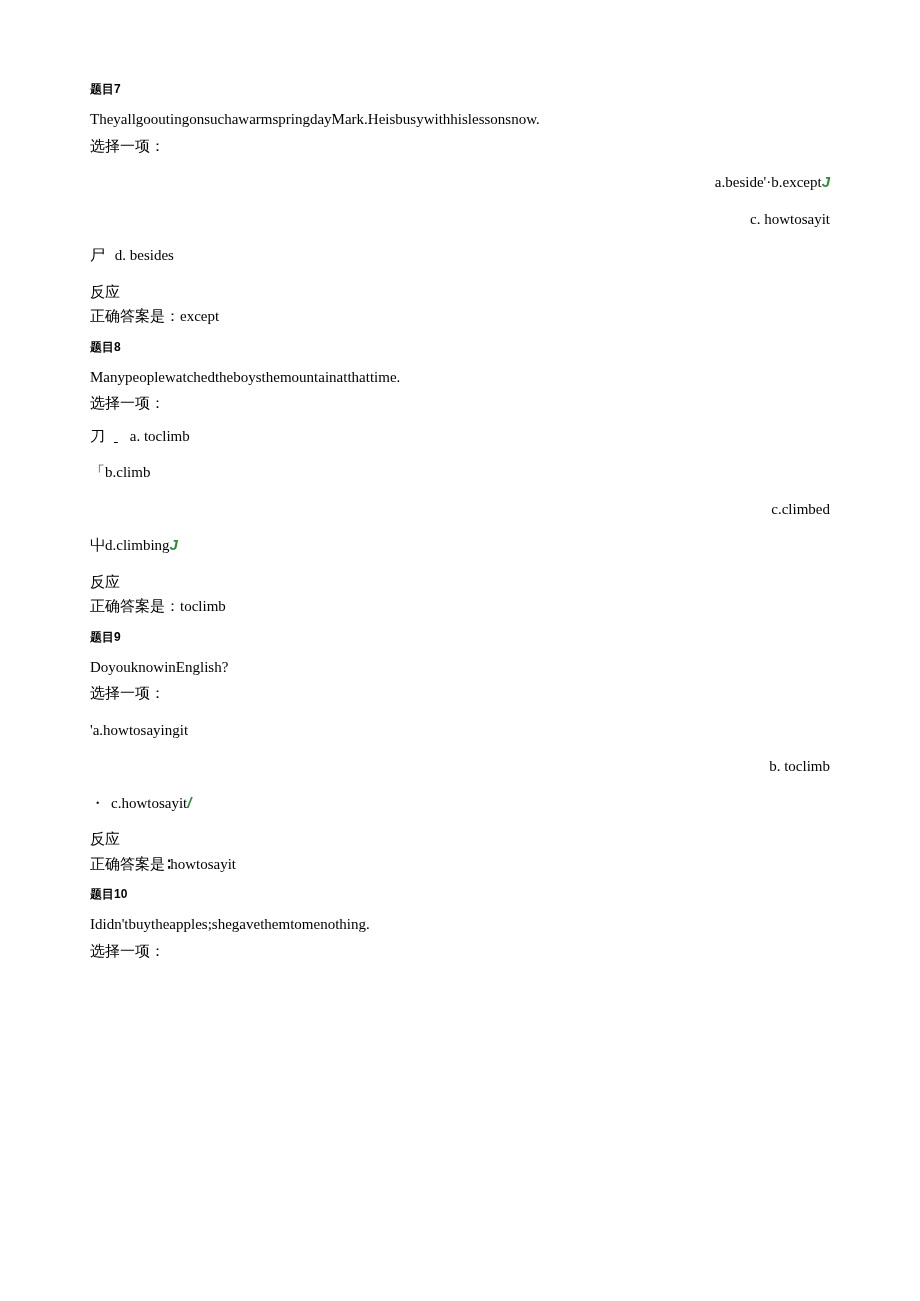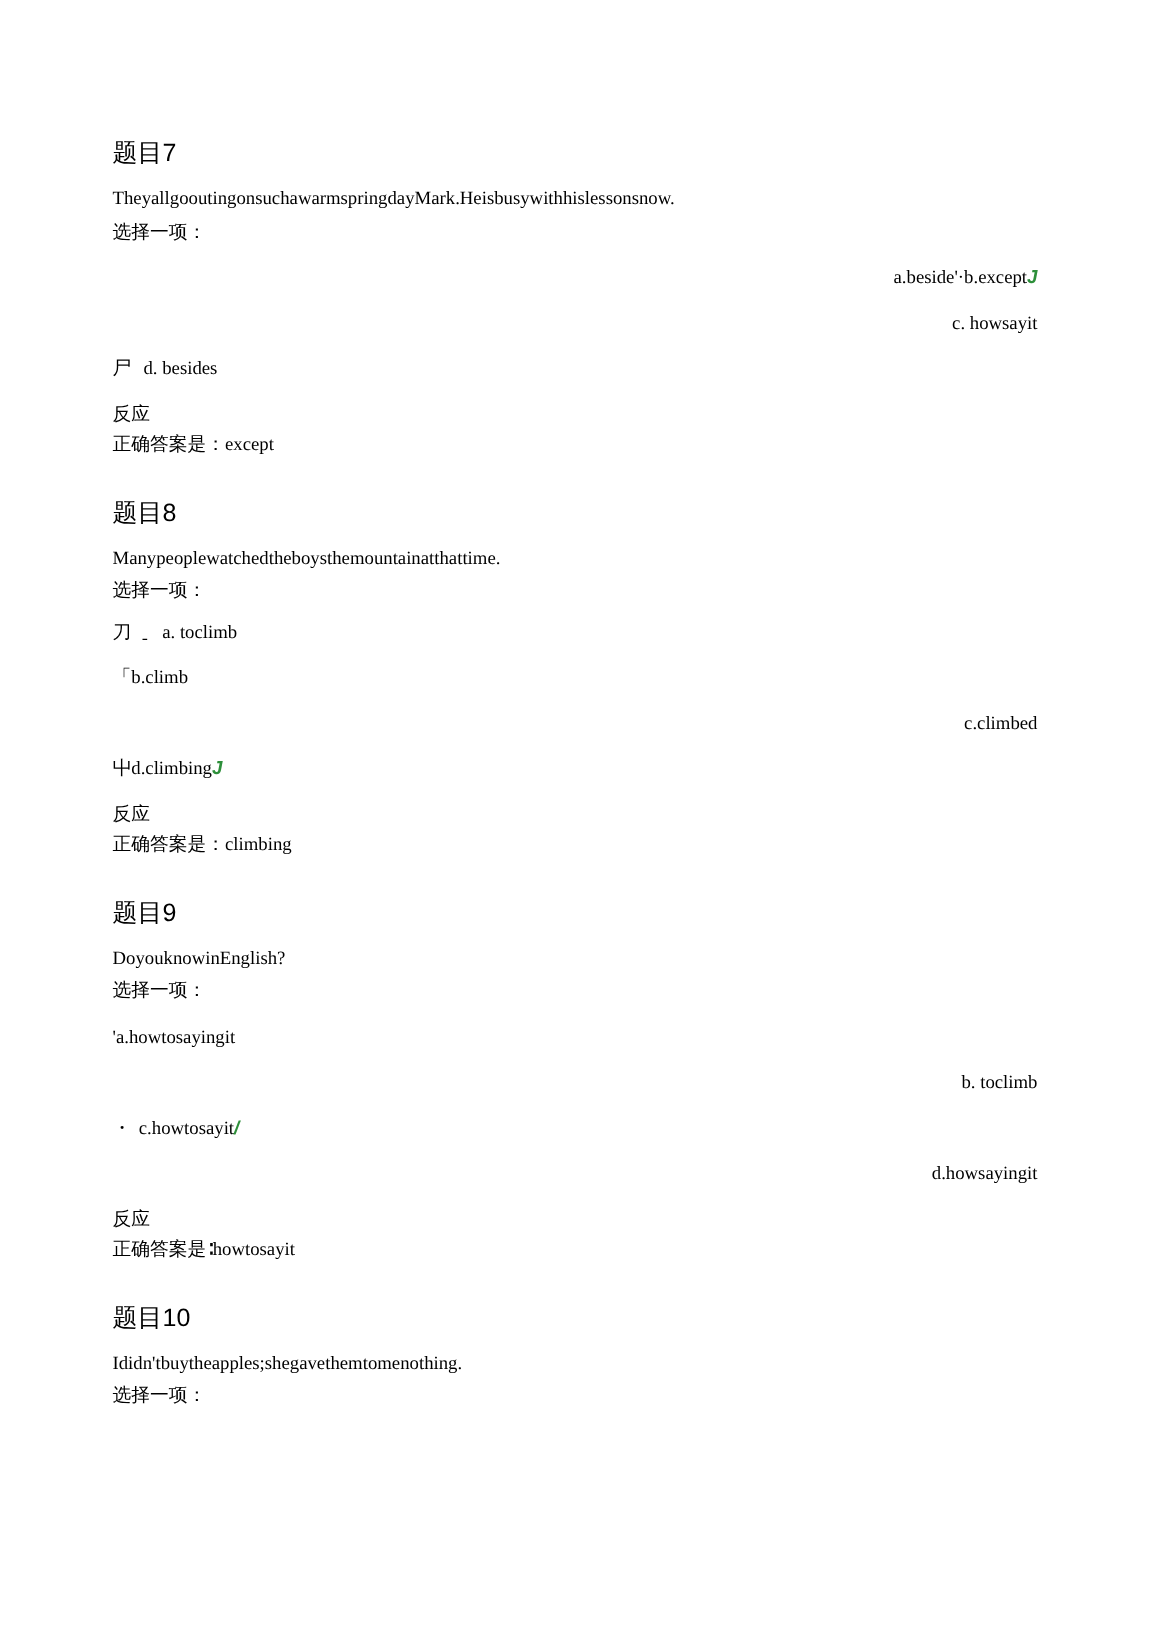--- a/index.html
+++ b/index.html
@@ -7,23 +7,22 @@
     font-size: 15px;
     color: #000;
     background: #fff;
     margin: 0;
     padding: 80px 90px 40px 90px;
     width: 920px;
     box-sizing: border-box;
     line-height: 1.5;
   }
   .q-heading {
-    font-weight: normal;
-    font-size: 20px;
-    margin-top: 28px;
+    font-weight: bold;
+    font-size: 12px;
     margin-bottom: 10px;
   }
   .q-heading .num {
     font-family: Arial, sans-serif;
   }
   .q-text {
     margin-bottom: 4px;
     font-family: Liberation Serif, serif;
   }
   .prompt {
@@ -75,21 +74,21 @@
 <div>
   <div class="q-heading">
     <span>题目</span><span class="num">7</span>
   </div>
   <div class="q-text">TheyallgooutingonsuchawarmspringdayMark.Heisbusywithhislessonsnow.</div>
   <div class="prompt">选择一项：</div>
   <div class="body-area">
     <div class="opt-line indent">
       <span>a.beside'·b.except</span><span class="check">J</span>
     </div>
-    <div class="opt-line indent">c.   howsayit</div>
+    <div class="opt-line indent">c.   howtosayit</div>
     <div class="opt-line noindent">
       <span class="marker-block"><span>尸</span></span>
       <span class="opt-stack">d.   besides</span>
     </div>
   </div>
   <div class="feedback">反应</div>
   <div class="answer">
     <span>正确答案是：</span><span>except</span>
   </div>
 </div>
@@ -108,37 +107,36 @@
     <div class="opt-line noindent">
       <span>「</span><span>b.climb</span>
     </div>
     <div class="opt-line indent">c.climbed</div>
     <div class="opt-line noindent">
       <span>屮</span><span>d.climbing</span><span class="check">J</span>
     </div>
   </div>
   <div class="feedback">反应</div>
   <div class="answer">
-    <span>正确答案是：</span><span>climbing</span>
+    <span>正确答案是：</span><span>toclimb</span>
   </div>
 </div>
 
 <div>
   <div class="q-heading">
     <span>题目</span><span class="num">9</span>
   </div>
   <div class="q-text">DoyouknowinEnglish?</div>
   <div class="prompt">选择一项：</div>
   <div class="body-area">
     <div class="opt-line noindent">'a.howtosayingit</div>
     <div class="opt-line indent">b.   toclimb</div>
     <div class="opt-line noindent">
       <span class="dot">・</span><span>c.howtosayit</span><span class="check">/</span>
     </div>
-    <div class="opt-line indent">d.howsayingit</div>
   </div>
   <div class="feedback">反应</div>
   <div class="answer">
     <span>正确答案是∶</span><span>howtosayit</span>
   </div>
 </div>
 
 <div>
   <div class="q-heading">
     <span>题目</span><span class="num">10</span>

